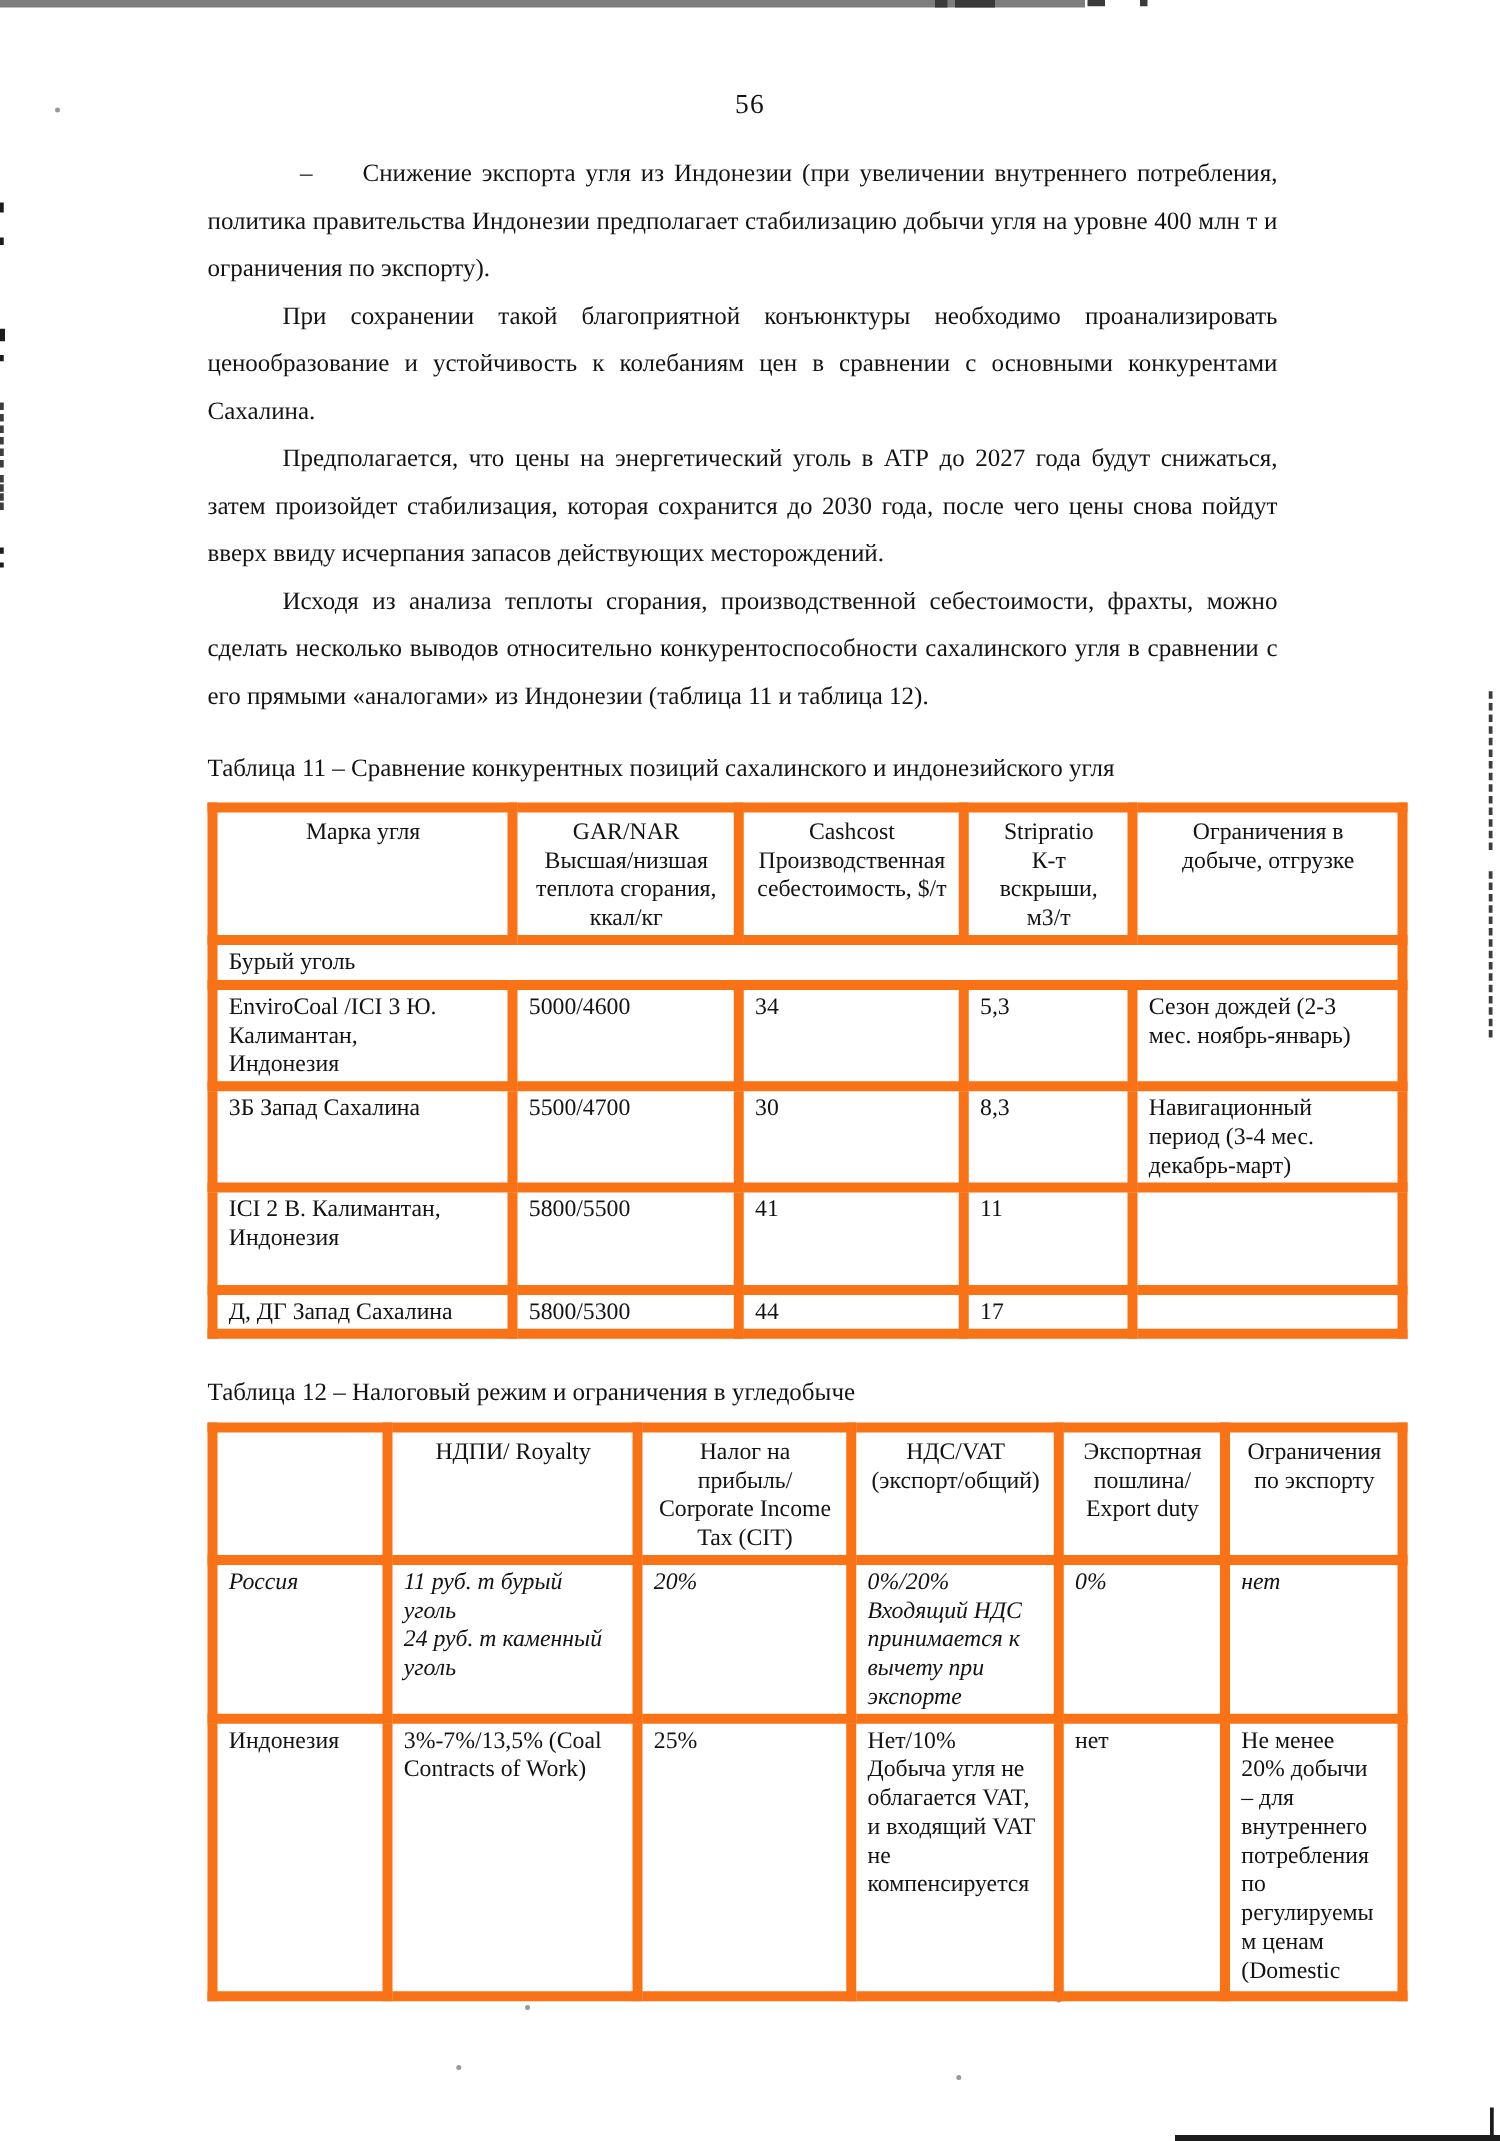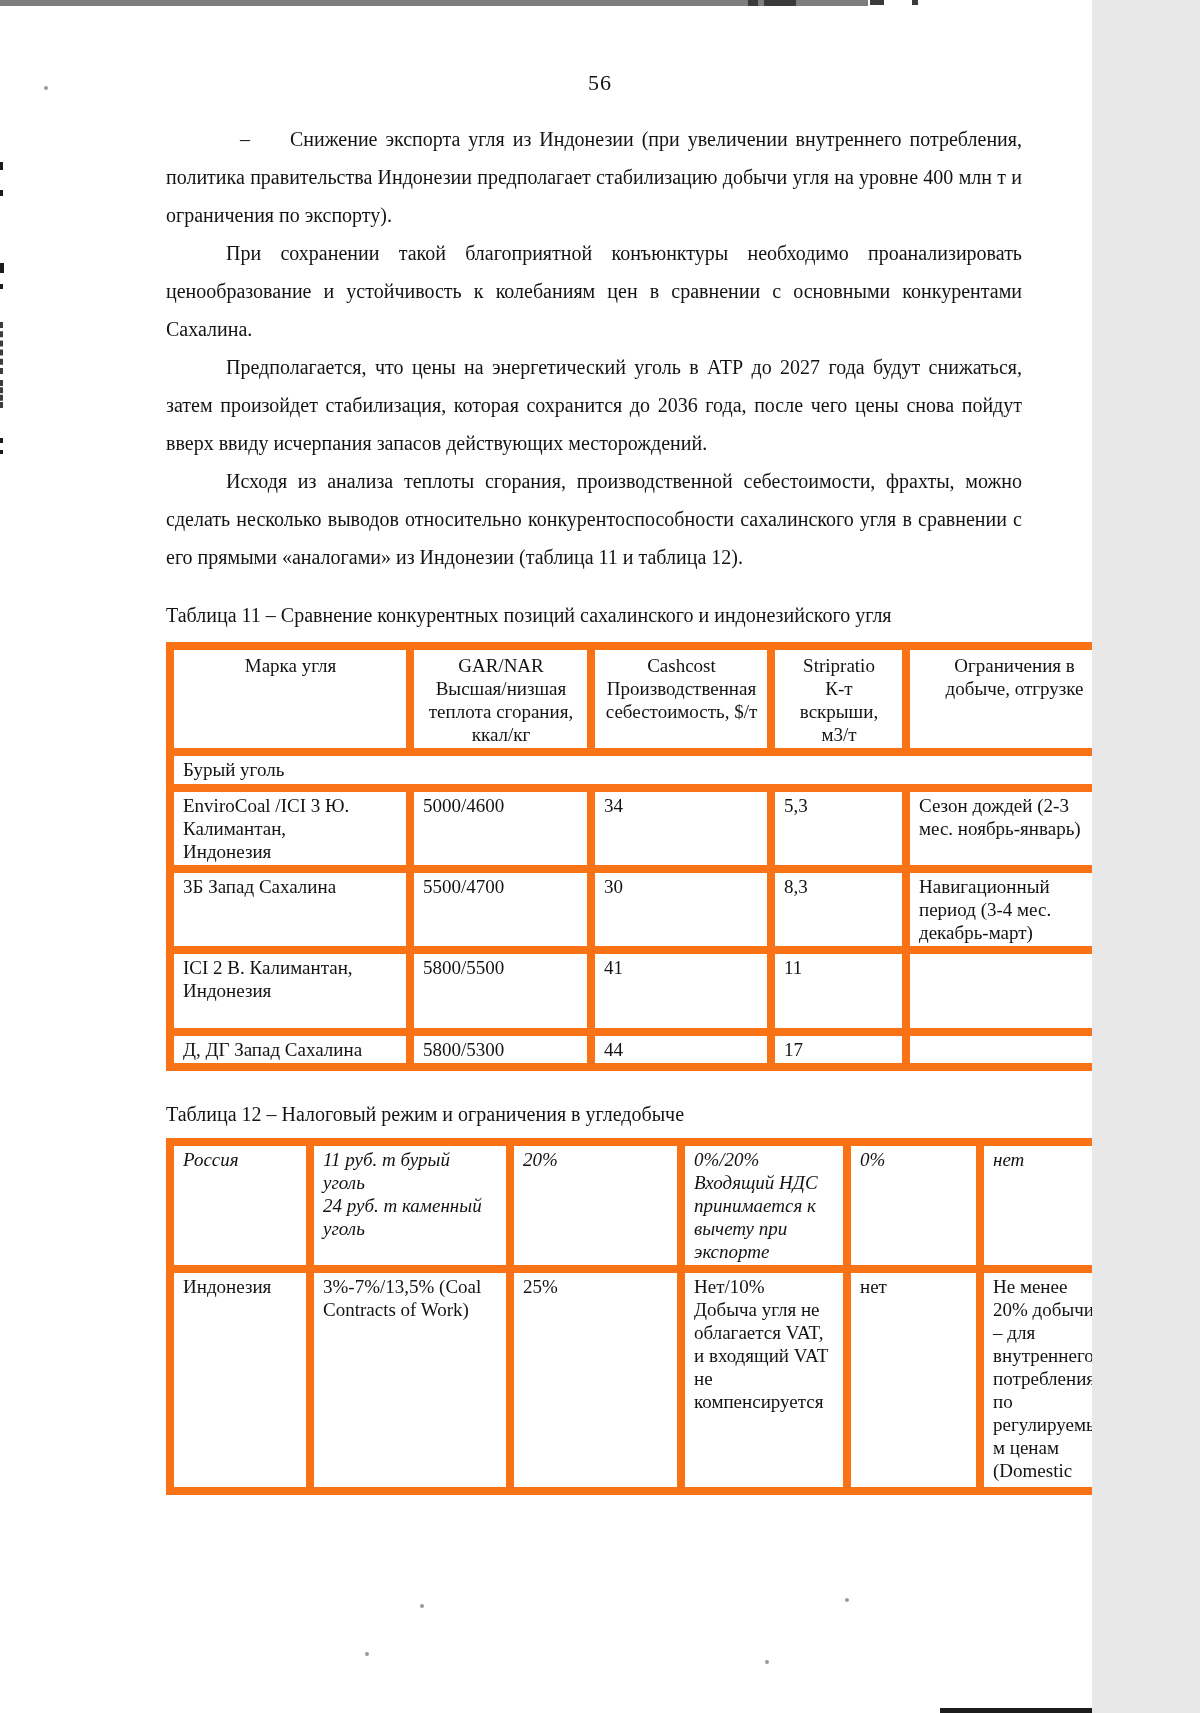--- a/index.html
+++ b/index.html
@@ -1,18 +1,18 @@
 <!DOCTYPE html>
 <html><head>
 <meta charset="utf-8">
 <style>
   html, body { margin: 0; padding: 0; background: #e8e8e8; }
   .page {
     position: relative;
-    width: 1092px;
+    width: 1200px;
     height: 1713px;
     background: #ffffff;
     font-family: "Liberation Serif", "DejaVu Serif", serif;
     color: #131313;
     overflow: hidden;
   }
 
   
   .art { position: absolute; background: #7d7d7d; }
   .art.dark { background: #3a3a3a; }
@@ -126,21 +126,21 @@
   <div class="speck" style="left:765px; top:1660px;"></div>
 
   <div class="page-number">56</div>
 
   <div class="content">
 
     <p class="para dash-para"><span class="dash-marker">–</span><span>Снижение экспорта угля из Индонезии (при увеличении внутреннего потребления, политика правительства Индонезии предполагает стабилизацию добычи угля на уровне 400 млн т и ограничения по экспорту).</span></p>
 
     <p class="para indent">При сохранении такой благоприятной конъюнктуры необходимо проанализировать ценообразование и устойчивость к колебаниям цен в сравнении с основными конкурентами Сахалина.</p>
 
-    <p class="para indent">Предполагается, что цены на энергетический уголь в АТР до 2027 года будут снижаться, затем произойдет стабилизация, которая сохранится до 2036 года, после чего цены снова пойдут вверх ввиду исчерпания запасов действующих месторождений.</p>
+    <p class="para indent">Предполагается, что цены на энергетический уголь в АТР до 2027 года будут снижаться, затем произойдет стабилизация, которая сохранится до 2030 года, после чего цены снова пойдут вверх ввиду исчерпания запасов действующих месторождений.</p>
 
     <p class="para indent">Исходя из анализа теплоты сгорания, производственной себестоимости, фрахты, можно сделать несколько выводов относительно конкурентоспособности сахалинского угля в сравнении с его прямыми «аналогами» из Индонезии (таблица 11 и таблица 12).</p>
 
     <p class="caption c11">Таблица 11 – Сравнение конкурентных позиций сахалинского и индонезийского угля</p>
 
     <table class="doc">
       <colgroup>
         <col style="width:240px">
           <col style="width:181px">
           <col style="width:180px">
@@ -209,20 +209,35 @@
     <table class="doc">
       <colgroup>
         <col style="width:140px">
           <col style="width:200px">
           <col style="width:171px">
           <col style="width:166px">
           <col style="width:133px">
           <col style="width:142px">
       </colgroup>
       <tbody>
+          <tr class="t12-head">
+        <th></th>
+        <th>НДПИ/ Royalty</th>
+        <th>Налог на
+прибыль/
+Corporate Income
+Tax (CIT)</th>
+        <th>НДС/VAT
+(экспорт/общий)</th>
+        <th>Экспортная
+пошлина/
+Export duty</th>
+        <th>Ограничения
+по экспорту</th>
+      </tr>
       <tr class="t12-r1">
         <td>Россия</td>
         <td>11 руб. т бурый
 уголь
 24 руб. т каменный
 уголь</td>
         <td>20%</td>
         <td>0%/20%
 Входящий НДС
 принимается к

